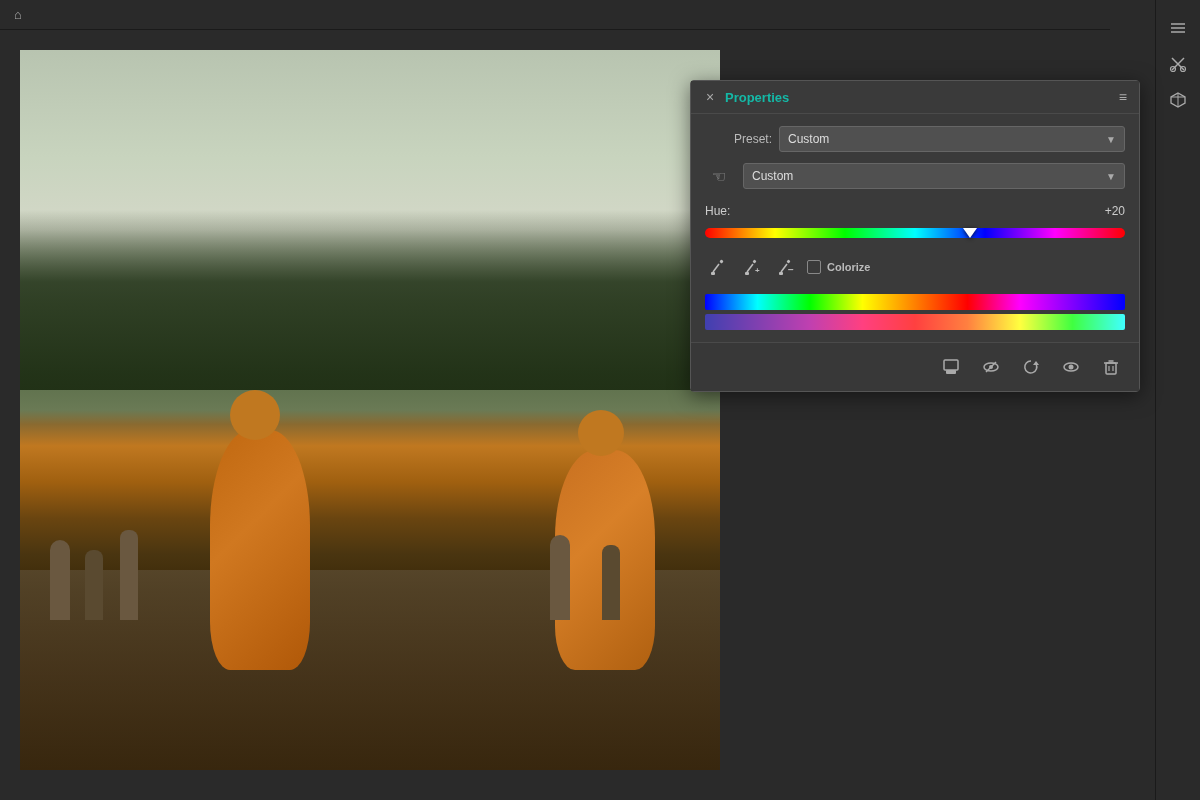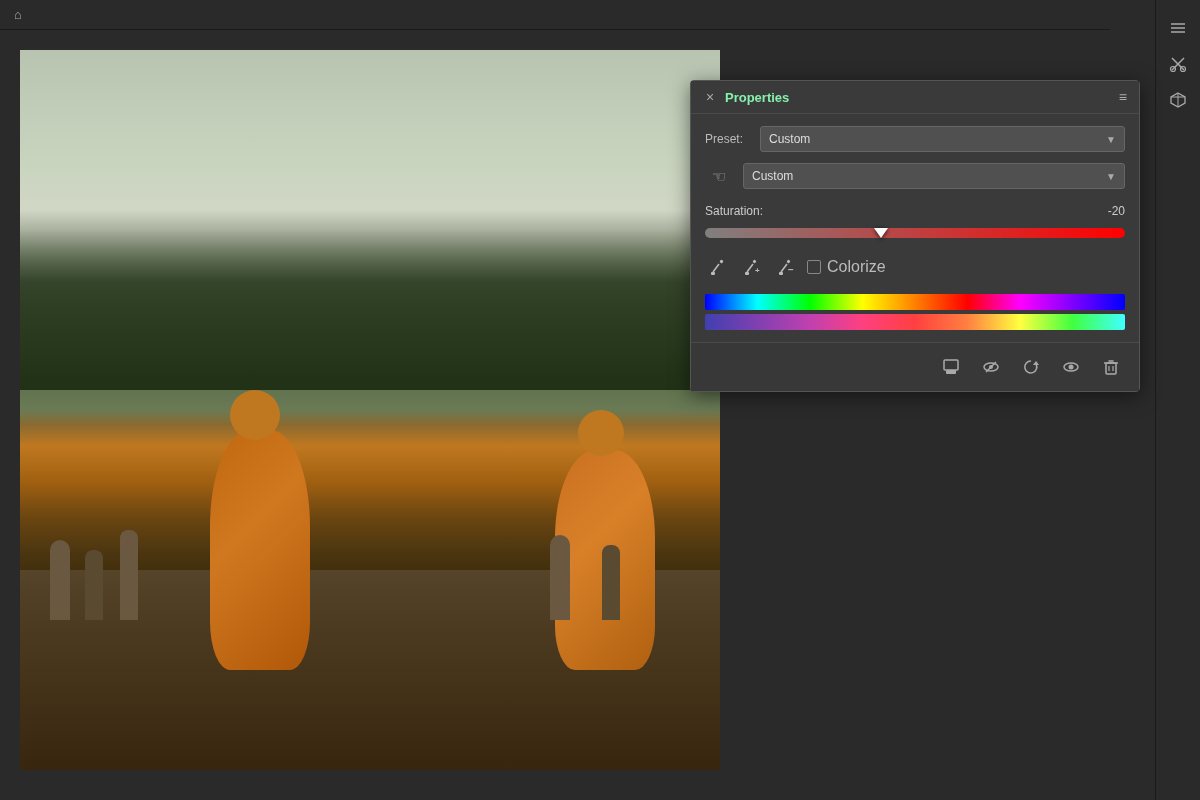--- a/index.html
+++ b/index.html
@@ -114,21 +114,21 @@
       border: none;
       color: #aaa;
       font-size: 14px;
       cursor: pointer;
       display: flex;
       align-items: center;
       justify-content: center;
     }
 
     .panel-title {
-      color: #86efac;
+      color: #14b8a6;
       font-size: 13px;
       font-weight: 600;
     }
 
     .panel-menu-icon {
       color: #aaa;
       font-size: 14px;
       cursor: pointer;
     }
 
@@ -175,22 +175,23 @@
 
     .hue-label {
       color: #ccc;
       font-size: 13px;
     }
 
     
     .preset-row {
       display: flex;
       align-items: center;
-      gap: 10px;
+      gap: 0;
       margin-bottom: 10px;
+      margin-left: 29px;
     }
 
     .preset-label {
       color: #bbb;
       font-size: 12px;
       min-width: 45px;
     }
 
     .dropdown {
       flex: 1;
@@ -324,21 +325,22 @@
       width: 14px;
       height: 14px;
       border: 1px solid #888;
       background: #3a3a3a;
       border-radius: 2px;
       cursor: pointer;
     }
 
     .colorize-label {
       color: #bbb;
-      font-size: 16px;
+      font-size: 11px;
+      font-weight: bold;
     }
 
     
     .spectrum-container {
       margin-top: 6px;
       display: flex;
       flex-direction: column;
       gap: 4px;
     }
 
@@ -485,32 +487,32 @@
         </div>
 
         <div class="master-row">
           <div class="hand-icon">☜</div>
           <div class="dropdown">
             <span>Custom</span>
             <span class="dropdown-arrow">▼</span>
           </div>
         </div>
 
-
         <div class="slider-row">
           <div class="slider-header">
-            <span class="slider-label">Saturation:</span>
-            <span class="slider-value">-20</span>
+            <span class="slider-label">Hue:</span>
+            <span class="slider-value">+20</span>
           </div>
           <div class="slider-track-container">
-            <div class="slider-track sat-track" style="width:100%;">
-              <div class="slider-thumb" style="left:42%;"></div>
+            <div class="slider-track hue-track" style="width:100%;">
+              <div class="slider-thumb" style="left:63%;"></div>
             </div>
           </div>
         </div>
+
 
 
         <div class="tools-row">
           <div class="eyedrop-btn" title="Sample color">
 
             <svg width="16" height="16" viewBox="0 0 16 16" fill="#bbb">
               <rect x="10" y="1" width="3" height="3" rx="1" transform="rotate(45 11.5 2.5)"></rect>
               <line x1="9" y1="5" x2="3" y2="13" stroke="#bbb" stroke-width="1.5"></line>
               <rect x="1" y="13" width="4" height="3" rx="1"></rect>
             </svg>

